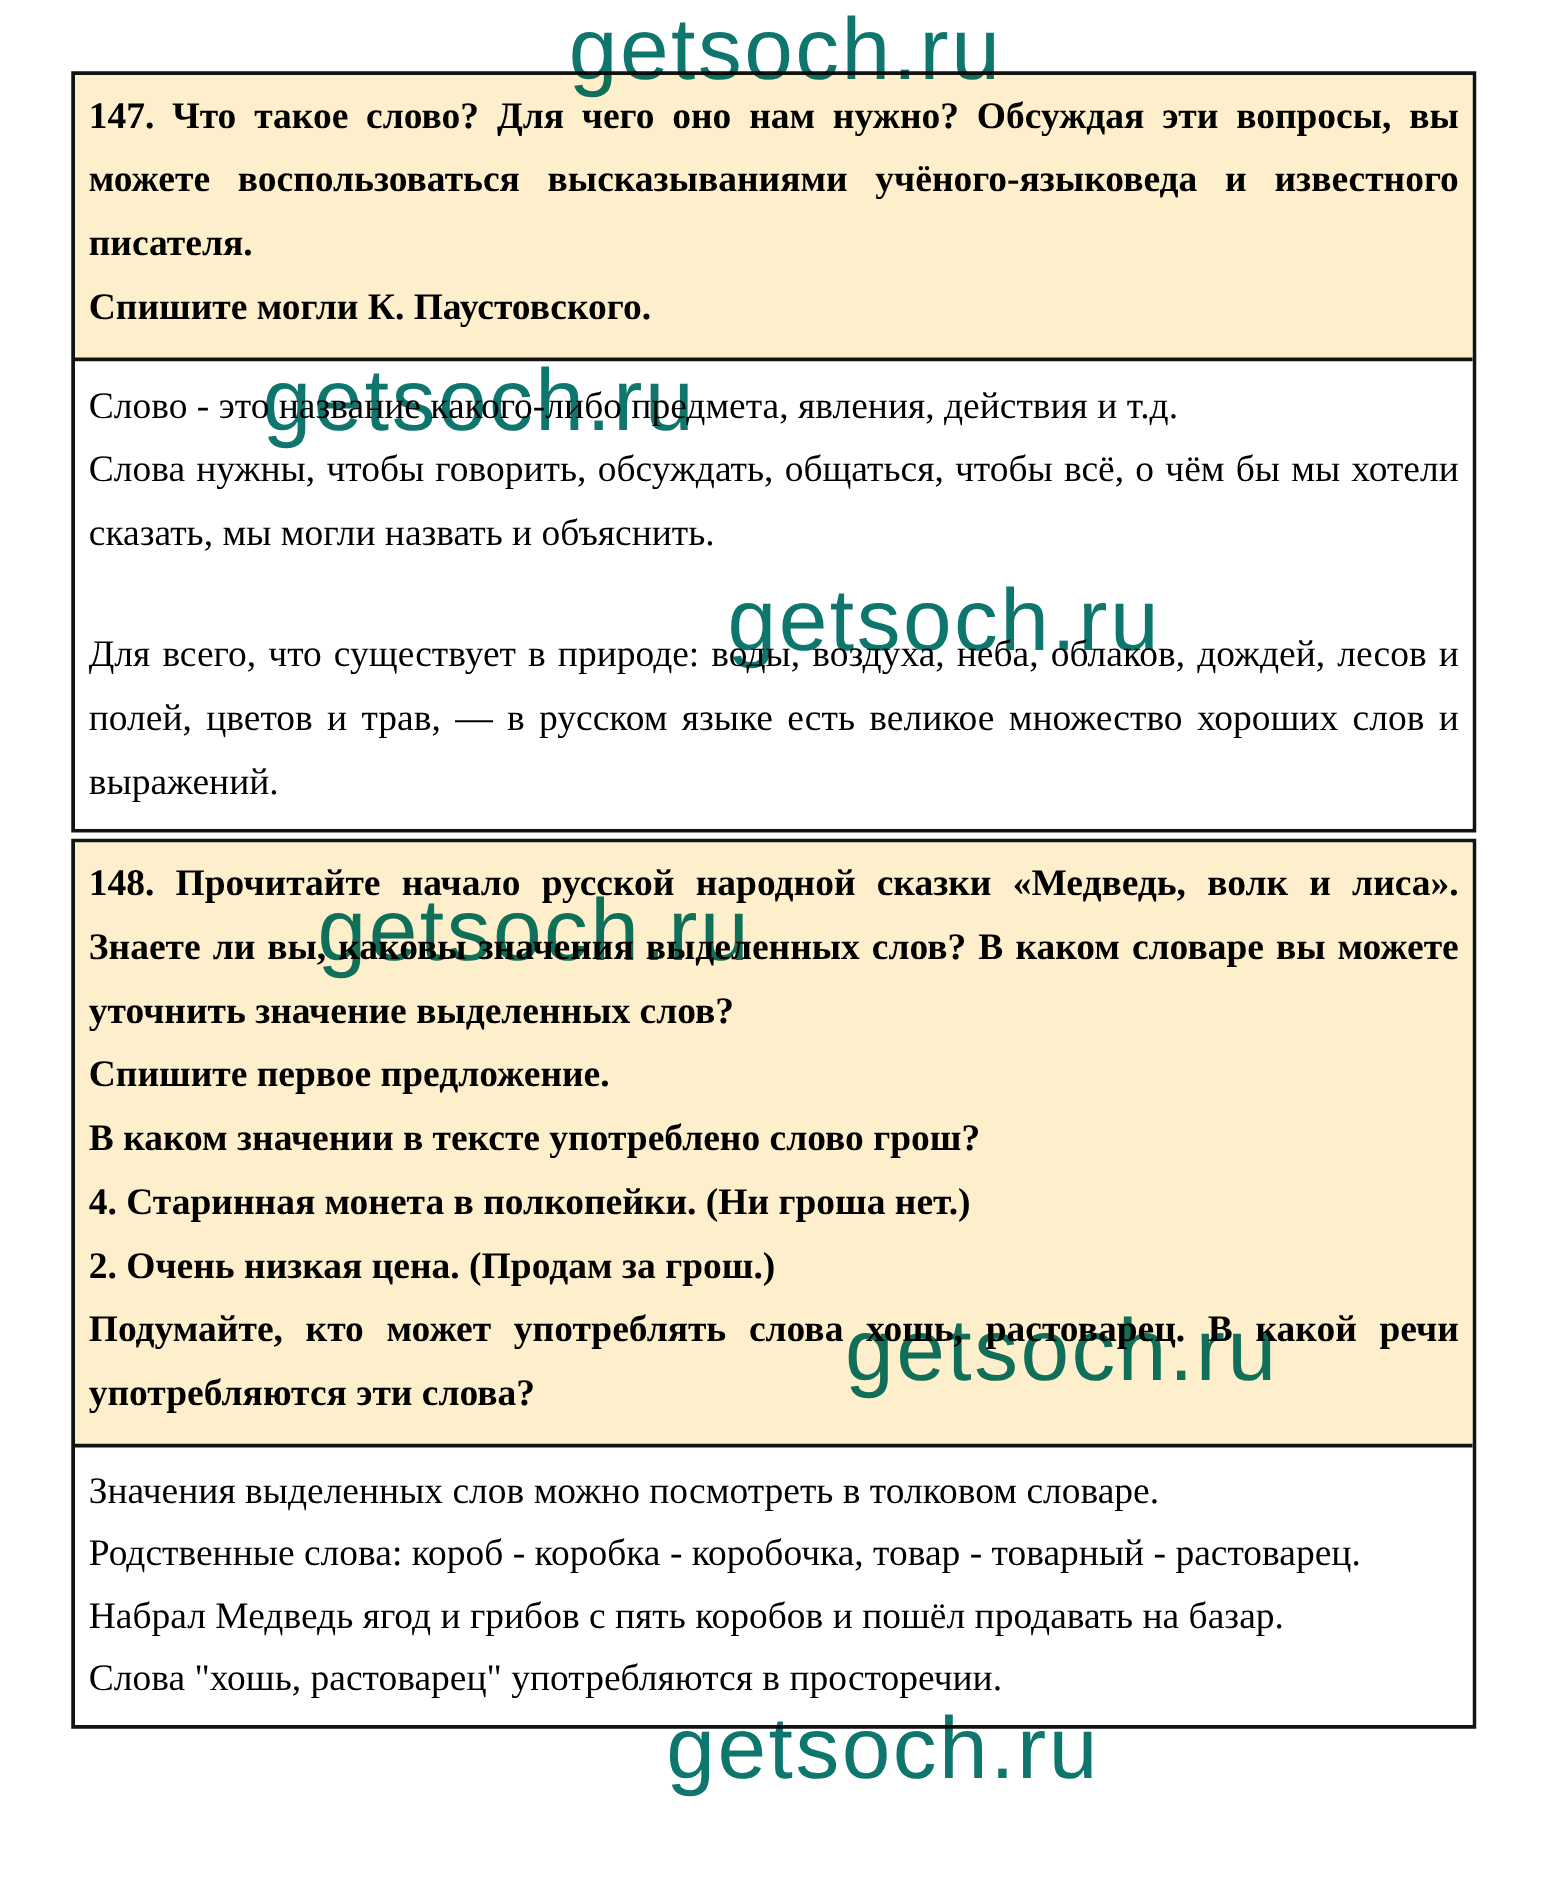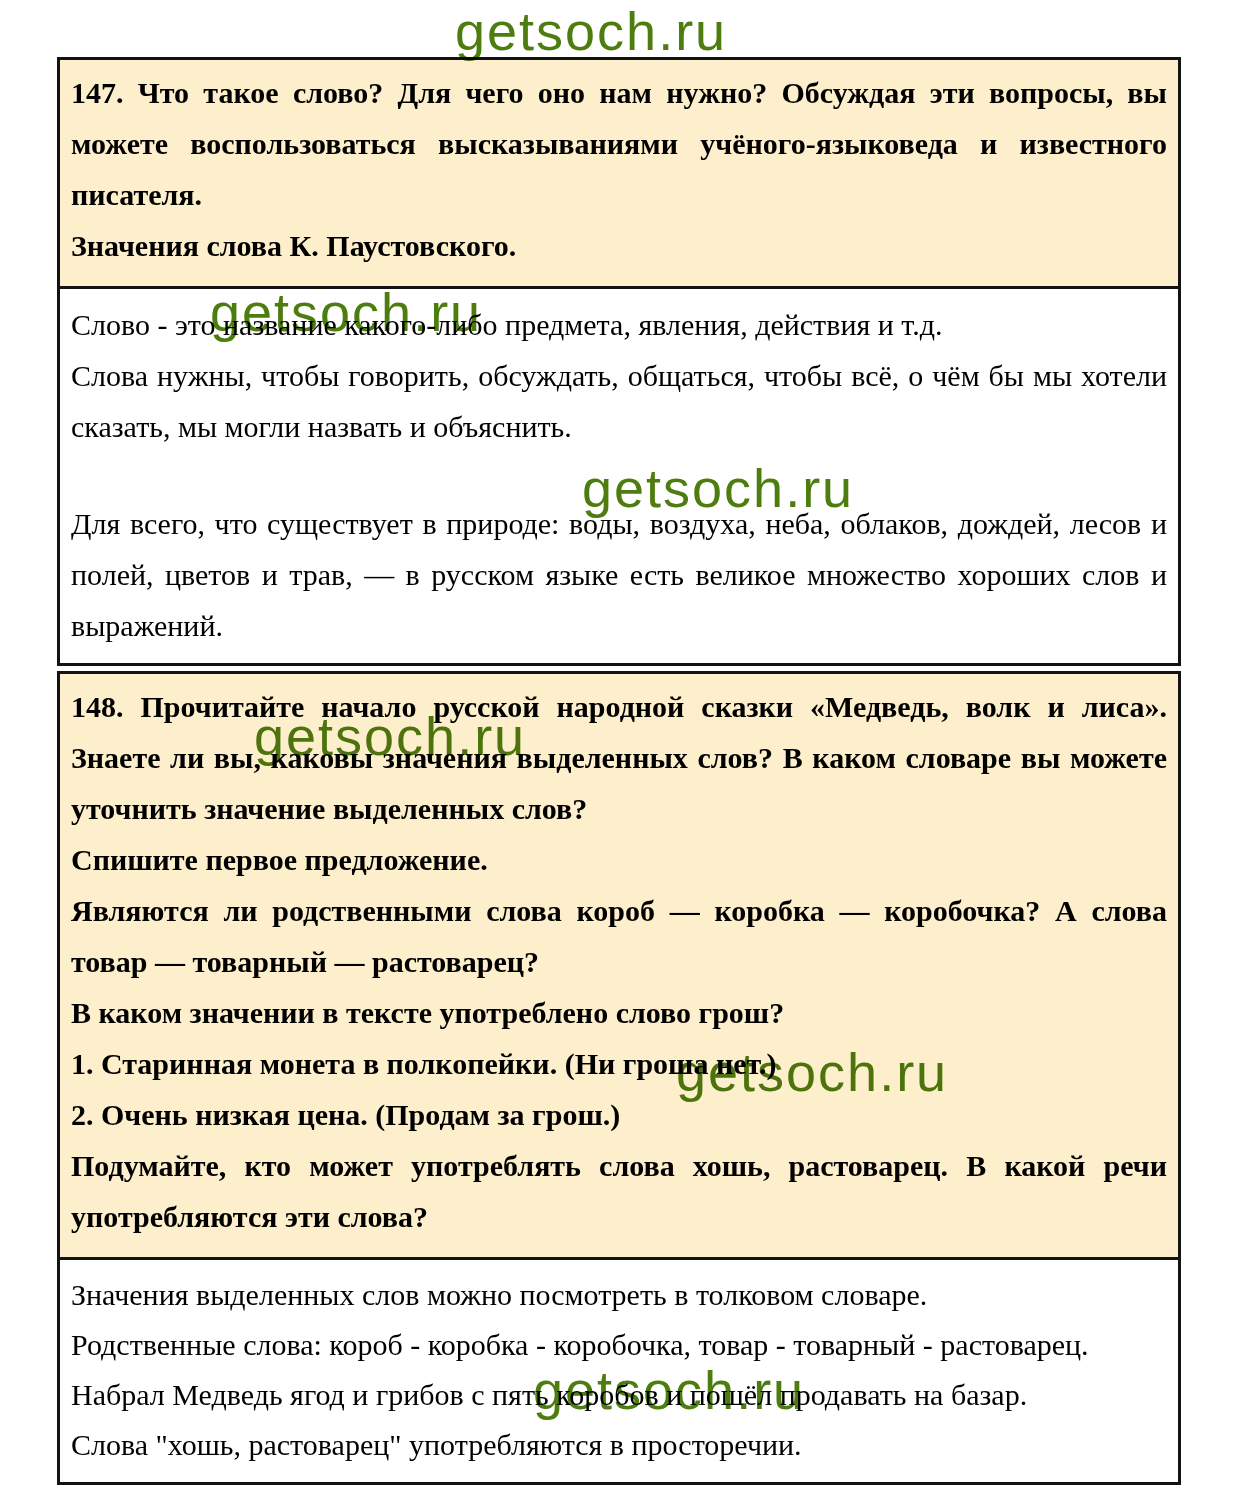--- a/index.html
+++ b/index.html
@@ -47,25 +47,25 @@
   }
   .answer .gap {
     height: 46px;
   }
   .answer-148 p {
     line-height: 50px;
   }
   .watermark {
     position: absolute;
     font-family: "Liberation Sans", "DejaVu Sans", sans-serif;
-    font-size: 54px;
+    font-size: 70px;
     font-weight: 400;
     letter-spacing: 2px;
     line-height: 1;
-    color: #4d7c0f;
+    color: #0f766e;
     mix-blend-mode: multiply;
     z-index: 5;
     pointer-events: none;
     white-space: nowrap;
   }
   .wm-a { left: 455px; top: 4px; }
   .wm-b { left: 210px; top: 285px; }
   .wm-c { left: 582px; top: 461px; }
   .wm-d { left: 254px; top: 709px; }
   .wm-e { left: 676px; top: 1045px; }
@@ -80,37 +80,36 @@
 <div class="watermark wm-c">getsoch.ru</div>
 <div class="watermark wm-d">getsoch.ru</div>
 <div class="watermark wm-e">getsoch.ru</div>
 <div class="watermark wm-f">getsoch.ru</div>
 
 <div class="doc">
 
   <section class="qa-block">
     <div class="question">
       <p>147. Что такое слово? Для чего оно нам нужно? Обсуждая эти вопросы, вы можете воспользоваться высказываниями учёного-языковеда и известного писателя.</p>
-      <p>Значения слова К. Паустовского.</p>
+      <p>Спишите могли К. Паустовского.</p>
     </div>
     <div class="answer">
       <p>Слово - это название какого-либо предмета, явления, действия и т.д.</p>
       <p>Слова нужны, чтобы говорить, обсуждать, общаться, чтобы всё, о чём бы мы хотели сказать, мы могли назвать и объяснить.</p>
       <p class="gap"></p>
       <p>Для всего, что существует в природе: воды, воздуха, неба, облаков, дождей, лесов и полей, цветов и трав, — в русском языке есть великое множество хороших слов и выражений.</p>
     </div>
   </section>
 
   <section class="qa-block second">
     <div class="question">
       <p>148. Прочитайте начало русской народной сказки «Медведь, волк и лиса». Знаете ли вы, каковы значения выделенных слов? В каком словаре вы можете уточнить значение выделенных слов?</p>
       <p>Спишите первое предложение.</p>
-      <p>Являются ли родственными слова короб — коробка — коробочка? А слова товар — товарный — растоварец?</p>
       <p>В каком значении в тексте употреблено слово грош?</p>
-      <p>1. Старинная монета в полкопейки. (Ни гроша нет.)</p>
+      <p>4. Старинная монета в полкопейки. (Ни гроша нет.)</p>
       <p>2. Очень низкая цена. (Продам за грош.)</p>
       <p><span>Подумайте, кто может употреблять слова </span><span class="it">хошь, растоваре</span><span>ц. В какой речи употребляются эти слова?</span></p>
     </div>
     <div class="answer answer-148">
       <p>Значения выделенных слов можно посмотреть в толковом словаре.</p>
       <p>Родственные слова: короб - коробка - коробочка, товар - товарный - растоварец.</p>
       <p>Набрал Медведь ягод и грибов с пять коробов и пошёл продавать на базар.</p>
       <p>Слова "хошь, растоварец" употребляются в просторечии.</p>
     </div>
   </section>

